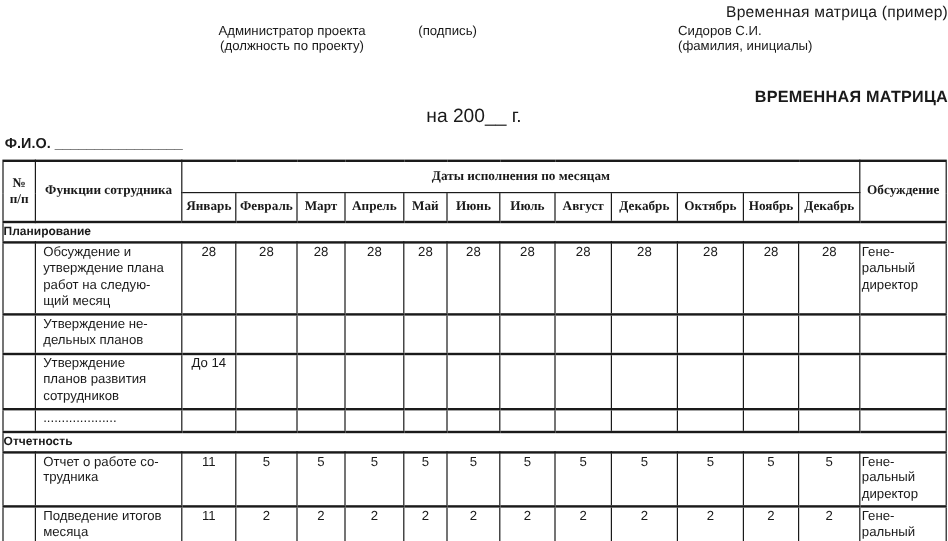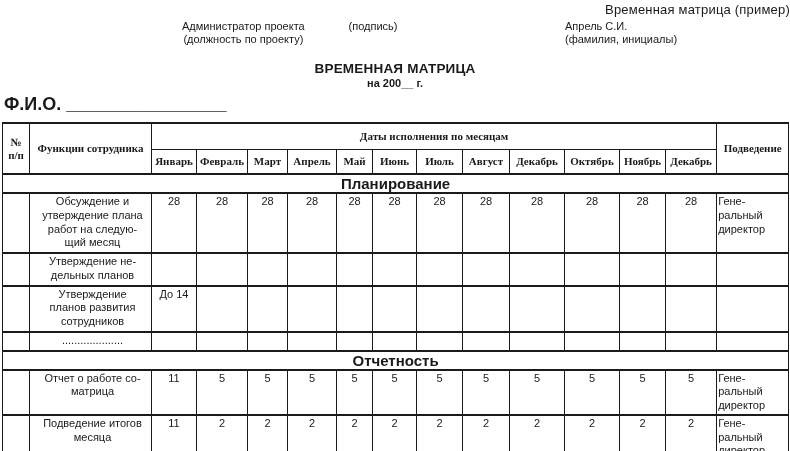--- a/index.html
+++ b/index.html
@@ -8,66 +8,66 @@
     font-family:"Liberation Sans",sans-serif;position:relative;
   }
   .example-title{
     text-align:right;font-weight:normal;font-size:13px;padding-top:2px;letter-spacing:.2px;
   }
   .sig-row{position:relative;height:44px;font-size:11px;line-height:1.18;}
   .sig-block{position:absolute;top:3px;}
   .sig-admin{left:160px;text-align:center;margin-left:22px;}
   .sig-sign{left:303px;width:140px;text-align:center;}
   .sig-person{left:565px;text-align:left;}
-  .doc-title{text-align:center;font-weight:bold;font-size:13.5px;letter-spacing:.2px;}
-  .doc-year{text-align:center;font-weight:bold;font-size:11px;margin-top:1px;}
-  .fio{font-weight:bold;font-size:18px;margin:5px 0 7px 4px;}
+  .doc-title{text-align:right;font-weight:bold;font-size:13.5px;margin-top:12px;letter-spacing:.2px;}
+  .doc-year{text-align:center;font-weight:normal;font-size:16px;margin-top:1px;}
+  .fio{font-weight:bold;font-size:12px;margin:5px 0 7px 4px;}
 
   table.matrix{
     border-collapse:collapse;table-layout:fixed;width:786px;margin-left:2px;
     border:1px solid #1a1a1a;border-top:2px solid #1a1a1a;border-bottom:2px solid #1a1a1a;
   }
   table.matrix th,table.matrix td{
     border:1px solid #1a1a1a;overflow:hidden;
   }
   table.matrix th{
     font-family:"Liberation Serif",serif;font-weight:bold;font-size:11px;
     text-align:center;vertical-align:middle;padding:1px;line-height:1.1;
   }
   tr.group-row th{height:23px;}
   tr.month-row th{height:21px;border-bottom-width:2px;margin-left:18px;}
   th.pre{white-space:pre-line;}
   tr.section-row td{
     border-top:2px solid #1a1a1a;border-bottom:2px solid #1a1a1a;
-    font-weight:bold;font-size:15px;text-align:center;height:15px;padding:0;
+    font-weight:bold;font-size:10px;text-align:left;height:15px;padding:0;
   }
   tr.data-row td{
     border-top:2px solid #1a1a1a;border-bottom:2px solid #1a1a1a;
     font-size:11px;vertical-align:top;line-height:1.25;
   }
   td.num-cell{padding:1px;}
-  td.func-cell{padding:1px 2px 2px 6px;white-space:pre-line;text-align:center;}
+  td.func-cell{padding:1px 2px 2px 6px;white-space:pre-line;}
   td.val-cell{text-align:center;padding-top:1px;}
   td.note-cell{text-align:left;padding-top:1px;white-space:pre-line;}
 </style>
 </head>
 <body>
 
 <div class="example-title">Временная матрица (пример)</div>
 
 <div class="sig-row">
   <div class="sig-block sig-admin">
     <div>Администратор проекта</div>
     <div>(должность по проекту)</div>
   </div>
   <div class="sig-block sig-sign">
     <div>(подпись)</div>
   </div>
   <div class="sig-block sig-person">
-    <div>Апрель С.И.</div>
+    <div>Сидоров С.И.</div>
     <div>(фамилия, инициалы)</div>
   </div>
 </div>
 
 <div class="doc-title">ВРЕМЕННАЯ МАТРИЦА</div>
 <div class="doc-year">на 200__ г.</div>
 <div class="fio">Ф.И.О. ________________</div>
 
 <table class="matrix">
   <colgroup>
@@ -86,21 +86,21 @@
       <col style="width:46px">
       <col style="width:51px">
     <col style="width:72px">
   </colgroup>
   <thead>
     <tr class="group-row">
       <th rowspan="2" class="pre">№
 п/п</th>
       <th rowspan="2">Функции сотрудника</th>
       <th colspan="12">Даты исполнения по месяцам</th>
-      <th rowspan="2">Подведение</th>
+      <th rowspan="2">Обсуждение</th>
     </tr>
     <tr class="month-row">
       <th>Январь</th>
       <th>Февраль</th>
       <th>Март</th>
       <th>Апрель</th>
       <th>Май</th>
       <th>Июнь</th>
       <th>Июль</th>
       <th>Август</th>
@@ -189,21 +189,21 @@
         <td class="val-cell"></td>
         <td class="val-cell"></td>
         <td class="note-cell"></td>
       </tr>
       <tr class="section-row">
         <td colspan="15">Отчетность</td>
       </tr>
       <tr class="data-row">
         <td class="num-cell"></td>
         <td class="func-cell">Отчет о работе со-
-матрица</td>
+трудника</td>
         <td class="val-cell">11</td>
         <td class="val-cell">5</td>
         <td class="val-cell">5</td>
         <td class="val-cell">5</td>
         <td class="val-cell">5</td>
         <td class="val-cell">5</td>
         <td class="val-cell">5</td>
         <td class="val-cell">5</td>
         <td class="val-cell">5</td>
         <td class="val-cell">5</td>

